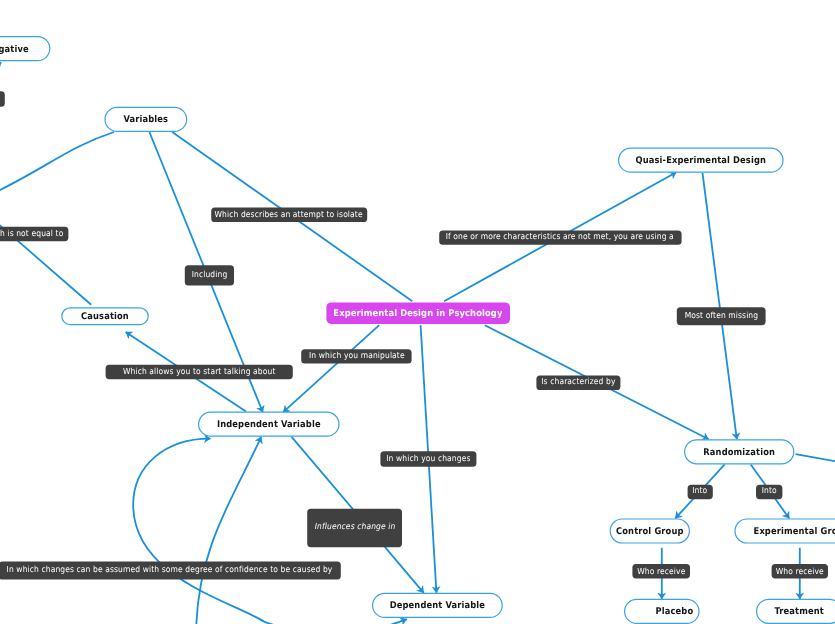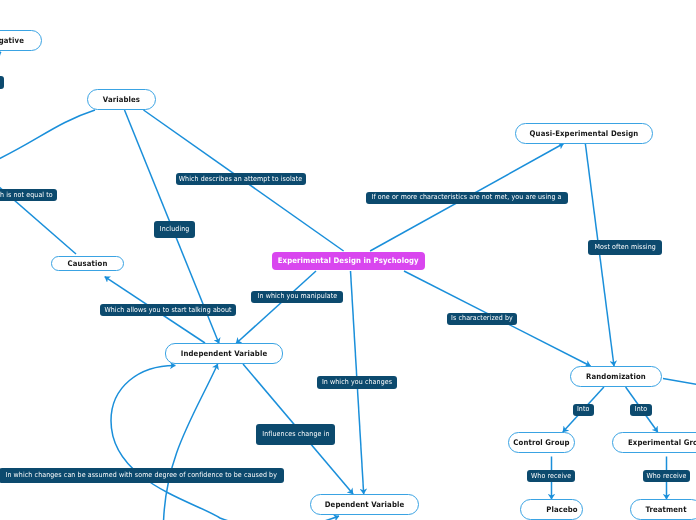--- a/index.html
+++ b/index.html
@@ -6,21 +6,21 @@
   body{width:696px;height:520px;background:#ffffff;overflow:hidden;
        font-family:"DejaVu Sans",sans-serif;font-stretch:condensed;}
   #canvas{position:relative;-webkit-font-smoothing:antialiased;text-rendering:geometricPrecision;width:696px;height:520px;overflow:hidden;background:#fff;}
   svg.edges{position:absolute;left:0;top:0;width:696px;height:520px;overflow:visible;}
   .node{position:absolute;box-sizing:border-box;display:flex;align-items:center;
         justify-content:center;white-space:nowrap;border-radius:999px;line-height:1;}
   .node.plain{background:#fff;border:1.5px solid #3aa3e3;color:#161616;
               font-weight:bold;font-size:7.7px;letter-spacing:.12px;}
   .node.root{background:#d946ef;color:#fff;font-weight:bold;border:none;
              border-radius:4px;font-size:7.7px;letter-spacing:.12px;}
-  .lbl{position:absolute;box-sizing:border-box;background:#0c4a6e;color:#fff;
+  .lbl{position:absolute;box-sizing:border-box;background:#404040;color:#fff;
        border-radius:3px;display:flex;align-items:center;justify-content:center;
        white-space:nowrap;font-size:7px;letter-spacing:.1px;line-height:1;}
 </style>
 </head>
 <body>
 
 <div id="canvas">
   <svg class="edges" id="edges-svg" viewBox="0 0 696 520">
       <defs>
         <marker id="arw" viewBox="0 0 10 10" preserveAspectRatio="none" refX="9.6" refY="5" markerUnits="userSpaceOnUse" markerWidth="5.6" markerHeight="7.6" orient="auto-start-reverse">
@@ -46,39 +46,39 @@
       <path d="M 551.5 456.5 L 551.5 499.2" fill="none" stroke="#1a8fda" stroke-width="1.5" marker-end="url(#arw)"></path>
       <path d="M 666.5 456.5 L 666.5 499.2" fill="none" stroke="#1a8fda" stroke-width="1.5" marker-end="url(#arw)"></path>
       <path d="M 663 378.5 L 700 385" fill="none" stroke="#1a8fda" stroke-width="1.5"></path>
     </svg>
   <div id="nodes-layer">
       <div class="node plain" style="left: -30px; top: 30px; width: 72px; height: 21px;">Negative</div>
       <div class="node plain" style="left: 87px; top: 89px; width: 69px; height: 21px;">Variables</div>
       <div class="node plain" style="left: 51px; top: 256px; width: 73px; height: 15px;">Causation</div>
       <div class="node root" style="left: 272px; top: 252px; width: 152.5px; height: 18.4px;">Experimental Design in Psychology</div>
       <div class="node plain" style="left: 515px; top: 123px; width: 138px; height: 21px;">Quasi-Experimental Design</div>
-      <div class="node plain" style="left: 165px; top: 343px; width: 118px; height: 21px; border-radius: 10px;">Independent Variable</div>
+      <div class="node plain" style="left: 165px; top: 343px; width: 118px; height: 21px;">Independent Variable</div>
       <div class="node plain" style="left: 310px; top: 494px; width: 109px; height: 21px;">Dependent Variable</div>
       <div class="node plain" style="left: 570px; top: 366px; width: 92px; height: 21px;">Randomization</div>
       <div class="node plain" style="left: 508px; top: 432px; width: 67px; height: 21px;">Control Group</div>
       <div class="node plain" style="left: 612px; top: 432px; width: 112px; height: 21px;">Experimental Group</div>
       <div class="node plain" style="left: 520px; top: 499px; width: 63px; height: 21px; padding-left: 21px;">Placebo</div>
       <div class="node plain" style="left: 630px; top: 499px; width: 72px; height: 21px;">Treatment</div>
     </div>
   <div id="labels-layer">
       <div class="lbl" style="left: -40px; top: 76px; width: 44px; height: 12.5px;">Which is</div>
       <div class="lbl" style="left: -20px; top: 189px; width: 77px; height: 12.2px;">Which is not equal to</div>
       <div class="lbl" style="left: 175.5px; top: 173px; width: 130px; height: 12.2px;">Which describes an attempt to isolate</div>
       <div class="lbl" style="left: 154.2px; top: 221px; width: 40.8px; height: 17px;">Including</div>
       <div class="lbl" style="left: 365.5px; top: 191.6px; width: 202px; height: 12.2px;">If one or more characteristics are not met, you are using a</div>
-      <div class="lbl" style="left: 564.4px; top: 240px; width: 73.6px; height: 14.6px; margin-left: 24px;">Most often missing</div>
-      <div class="lbl" style="left: 100px; top: 304px; width: 136px; height: 12.2px;">Which allows you to start talking about</div>
+      <div class="lbl" style="left: 564.4px; top: 256px; width: 73.6px; height: 14.6px;">Most often missing</div>
+      <div class="lbl" style="left: 88px; top: 304px; width: 156px; height: 12.2px;">Which allows you to start talking about</div>
       <div class="lbl" style="left: 251.4px; top: 290.5px; width: 92px; height: 12.1px; text-align: right;">In which you manipulate</div>
       <div class="lbl" style="left: 447px; top: 312.7px; width: 70px; height: 12.3px;">Is characterized by</div>
       <div class="lbl" style="left: 317px; top: 376.3px; width: 80px; height: 12.5px;">In which you changes</div>
-      <div class="lbl" style="left: 256.4px; top: 423.5px; width: 79px; height: 21px;">Influences change in</div>
+      <div class="lbl" style="left: 256.4px; top: 423.5px; width: 79px; height: 32px; font-style: italic;">Influences change in</div>
       <div class="lbl" style="left: 572.6px; top: 404px; width: 21.2px; height: 11.9px;">Into</div>
       <div class="lbl" style="left: 630.4px; top: 404px; width: 21.2px; height: 11.9px;">Into</div>
       <div class="lbl" style="left: -1px; top: 468.2px; width: 284.5px; height: 14.5px;">In which changes can be assumed with some degree of confidence to be caused by</div>
       <div class="lbl" style="left: 527.2px; top: 470.2px; width: 47.8px; height: 12.3px;">Who receive</div>
       <div class="lbl" style="left: 642.6px; top: 470.2px; width: 47.8px; height: 12.3px;">Who receive</div>
     </div>
 </div>
 
 </body></html>

